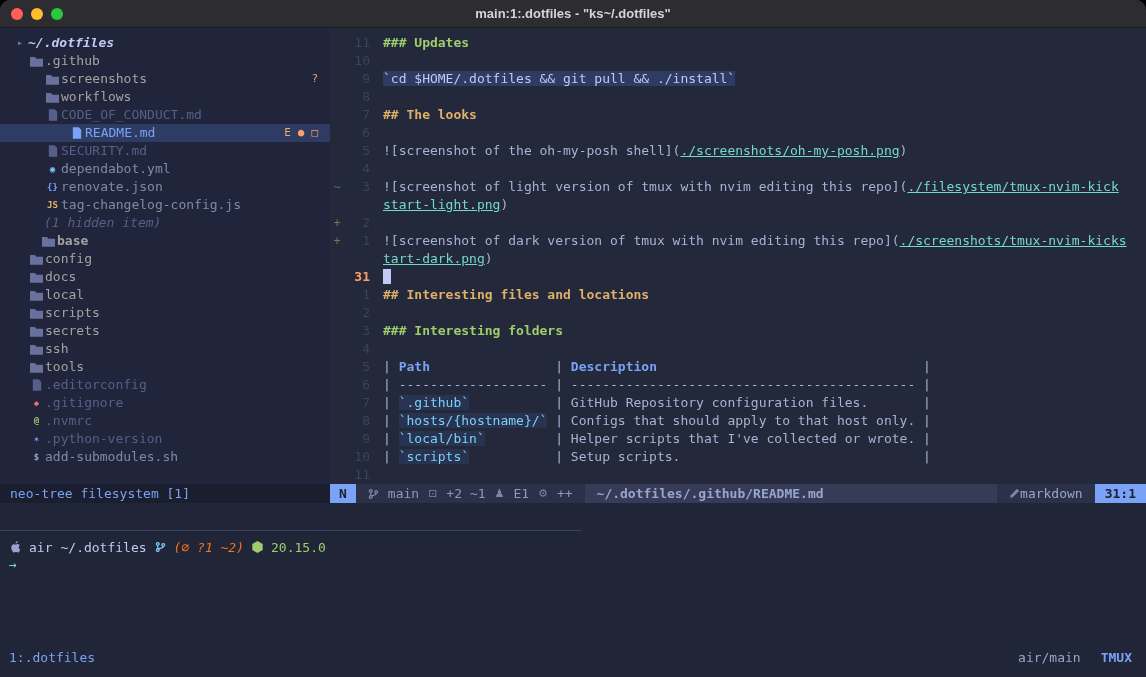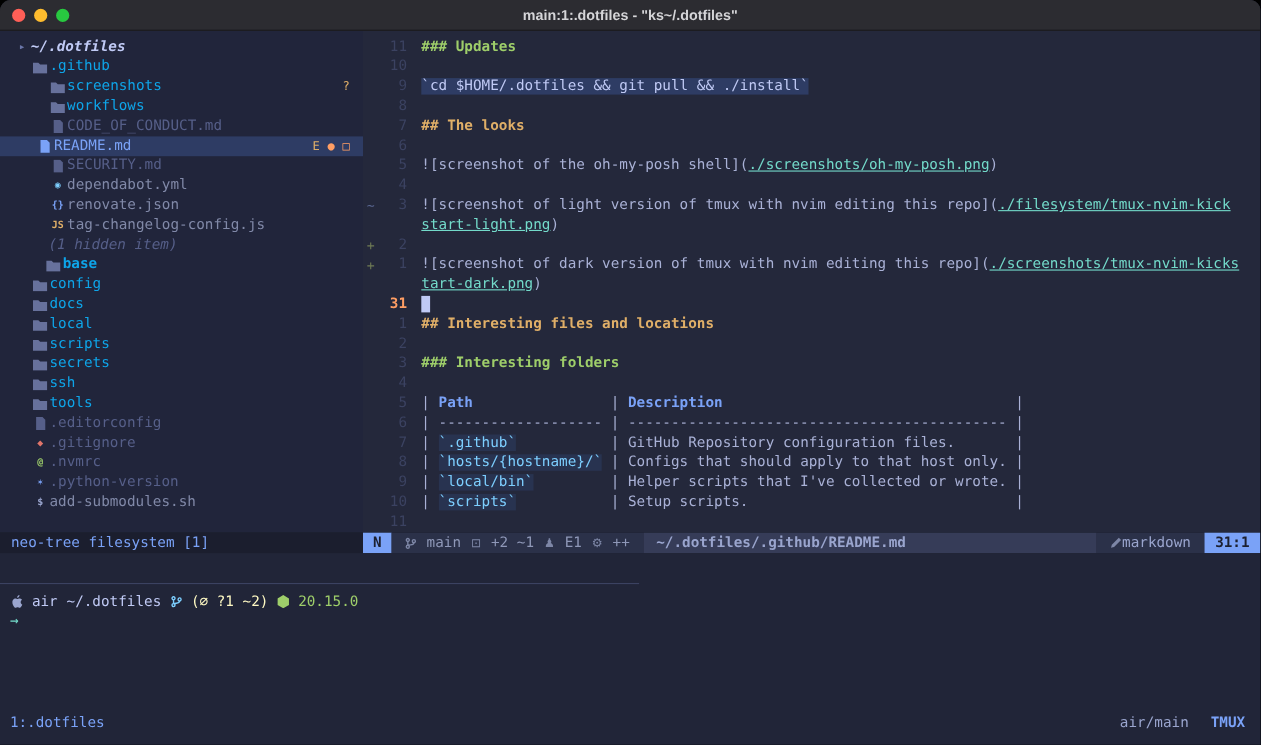--- a/index.html
+++ b/index.html
@@ -15,21 +15,21 @@
   .title{position:absolute;left:0;right:0;text-align:center;font-family:"Liberation Sans",sans-serif;font-size:13px;font-weight:700;color:#d5d5d8;}
   .content{flex:1;display:flex;flex-direction:column;min-height:0;}
   .nvim{flex:0 0 456px;display:flex;min-height:0;}
   .sidebar{flex:0 0 330px;width:330px;background:var(--bg_sidebar,#21253b);padding-top:6px;overflow:hidden;}
   .tree-row{height:18px;line-height:18px;font-size:13px;display:flex;align-items:center;position:relative;white-space:nowrap;}
   .tree-row.selected{background:var(--selection,#2e3c64);}
   .tree-arrow{flex:0 0 16px;width:16px;text-align:center;color:#6a76a8;font-size:10px;}
   .tree-icon{flex:0 0 17px;width:17px;display:inline-flex;align-items:center;justify-content:center;font-size:9px;font-weight:700;}
   .tree-icon svg{display:block;}
   .lbl-root{color:var(--fg_bright,#c0caf5);font-style:italic;font-weight:700;}
-  .lbl-folder{color:#0ea5e9;}
+  .lbl-folder{color:#a3a3a3;}
   .lbl-normal{color:#8189a8;}
   .lbl-dim{color:var(--fg_dim,#565f89);}
   .lbl-hidden{color:var(--fg_dim,#565f89);font-style:italic;}
   .lbl-selected{color:var(--blue,#7aa2f7);}
   .tree-badges{position:absolute;right:12px;top:0;height:18px;display:flex;align-items:center;gap:7px;font-size:11px;}
   .editor{flex:1;background:var(--bg_editor,#24283b);padding-top:6px;font-size:13px;overflow:hidden;}
   .ed-row{height:18px;line-height:18px;display:flex;white-space:pre;}
   .ed-sign{flex:0 0 14px;width:14px;text-align:center;font-size:12px;color:#5a6792;}
   .sign-add{color:#6e7a55;}
   .sign-change{color:#5a6792;}
@@ -54,21 +54,21 @@
   .sl-ft{background:var(--sl_seg,#2b3149);display:flex;align-items:center;gap:0;color:#9aa5ce;padding:0 12px;white-space:nowrap;}
   .sl-pos{background:var(--blue,#7aa2f7);color:#1c2030;font-weight:700;line-height:19px;padding:0 10px;}
   .shell{flex:1;background:var(--bg_shell,#212538);padding-top:27px;min-height:0;}
   .pane-divider{width:581px;height:1px;background:var(--linenr,#3b4261);}
   .prompt-line{margin-top:7px;height:18px;padding-left:9px;display:flex;align-items:center;gap:8px;font-size:13px;white-space:pre;}
   .p-ic{display:inline-flex;align-items:center;color:#9aa5ce;}
   .p-ic.cyan{color:var(--cyan,#7dcfff);}
   .p-ic.green{color:var(--green,#9ece6a);}
   .p-host{color:var(--fg_bright,#c0caf5);}
   .p-cwd{color:var(--fg_bright,#c0caf5);}
-  .p-git{color:#fef9c3;}
+  .p-git{color:#f97316;font-style:italic;}
   .p-node{color:var(--green,#9ece6a);}
   .prompt-arrow{height:18px;line-height:18px;padding-left:9px;color:var(--teal,#73daca);font-size:13px;}
   .tmux-bar{flex:0 0 34px;display:flex;align-items:flex-start;justify-content:space-between;padding:7px 14px 0 9px;font-size:13px;background:var(--bg_shell,#212538);}
   .tb-left{color:var(--blue,#7aa2f7);}
   .tb-right{display:flex;gap:20px;color:#9aa5ce;}
   .tb-badge{color:var(--blue,#7aa2f7);font-weight:700;}
 </style>
 </head>
 <body>
 
@@ -117,21 +117,21 @@
             <span class="tree-label lbl-folder">workflows</span>
           </div>
           <div class="tree-row" style="padding-left: 44px;">
             <span class="tree-icon" style="color: rgb(86, 95, 137);">
               <svg width="10" height="12" viewBox="0 0 12 14">
                 <path fill="currentColor" d="M1 0h7l3 3v11H1V0z"></path>
               </svg>
             </span>
             <span class="tree-label lbl-dim">CODE_OF_CONDUCT.md</span>
           </div>
-          <div class="tree-row selected" style="padding-left: 32px;">
+          <div class="tree-row selected" style="padding-left: 68px;">
             <span class="tree-icon" style="color: rgb(122, 162, 247);">
               <svg width="10" height="12" viewBox="0 0 12 14">
                 <path fill="currentColor" d="M1 0h7l3 3v11H1V0z"></path>
               </svg>
             </span>
             <span class="tree-label lbl-selected">README.md</span>
             <span class="tree-badges">
               <span style="color: rgb(224, 175, 104);">E</span>
               <span style="color: rgb(255, 158, 100);">●</span>
               <span style="color: rgb(255, 158, 100);">□</span>

